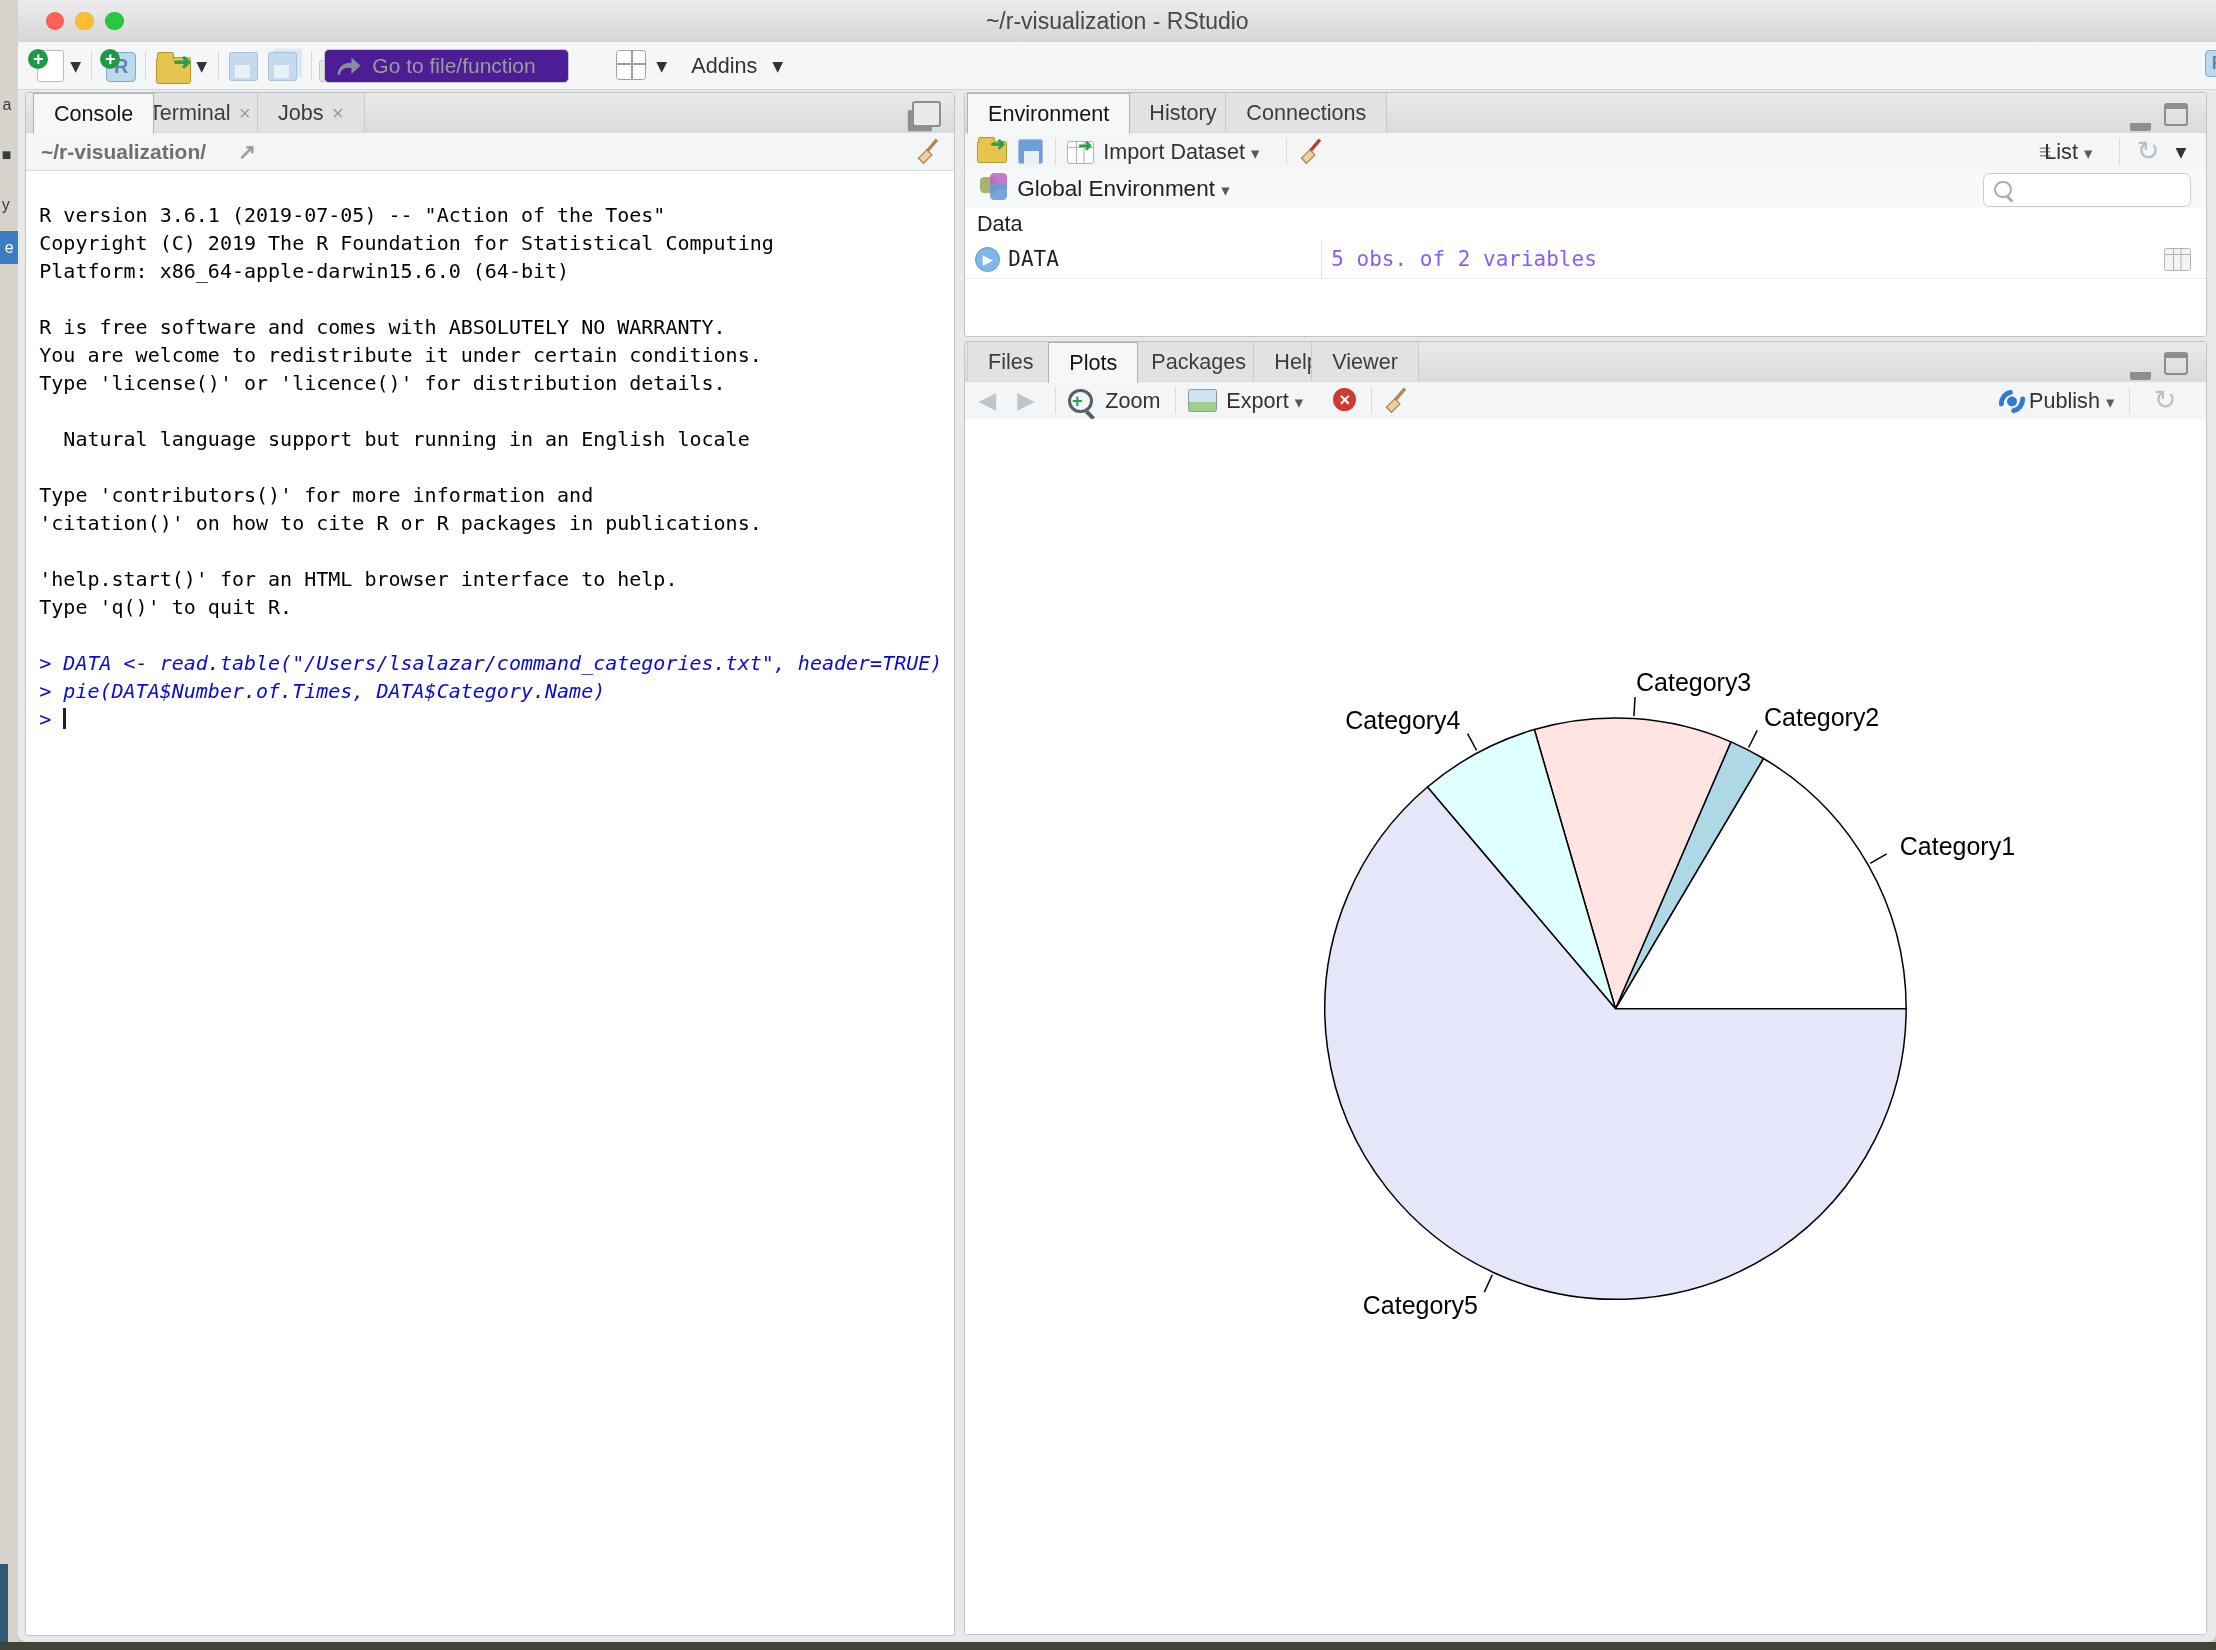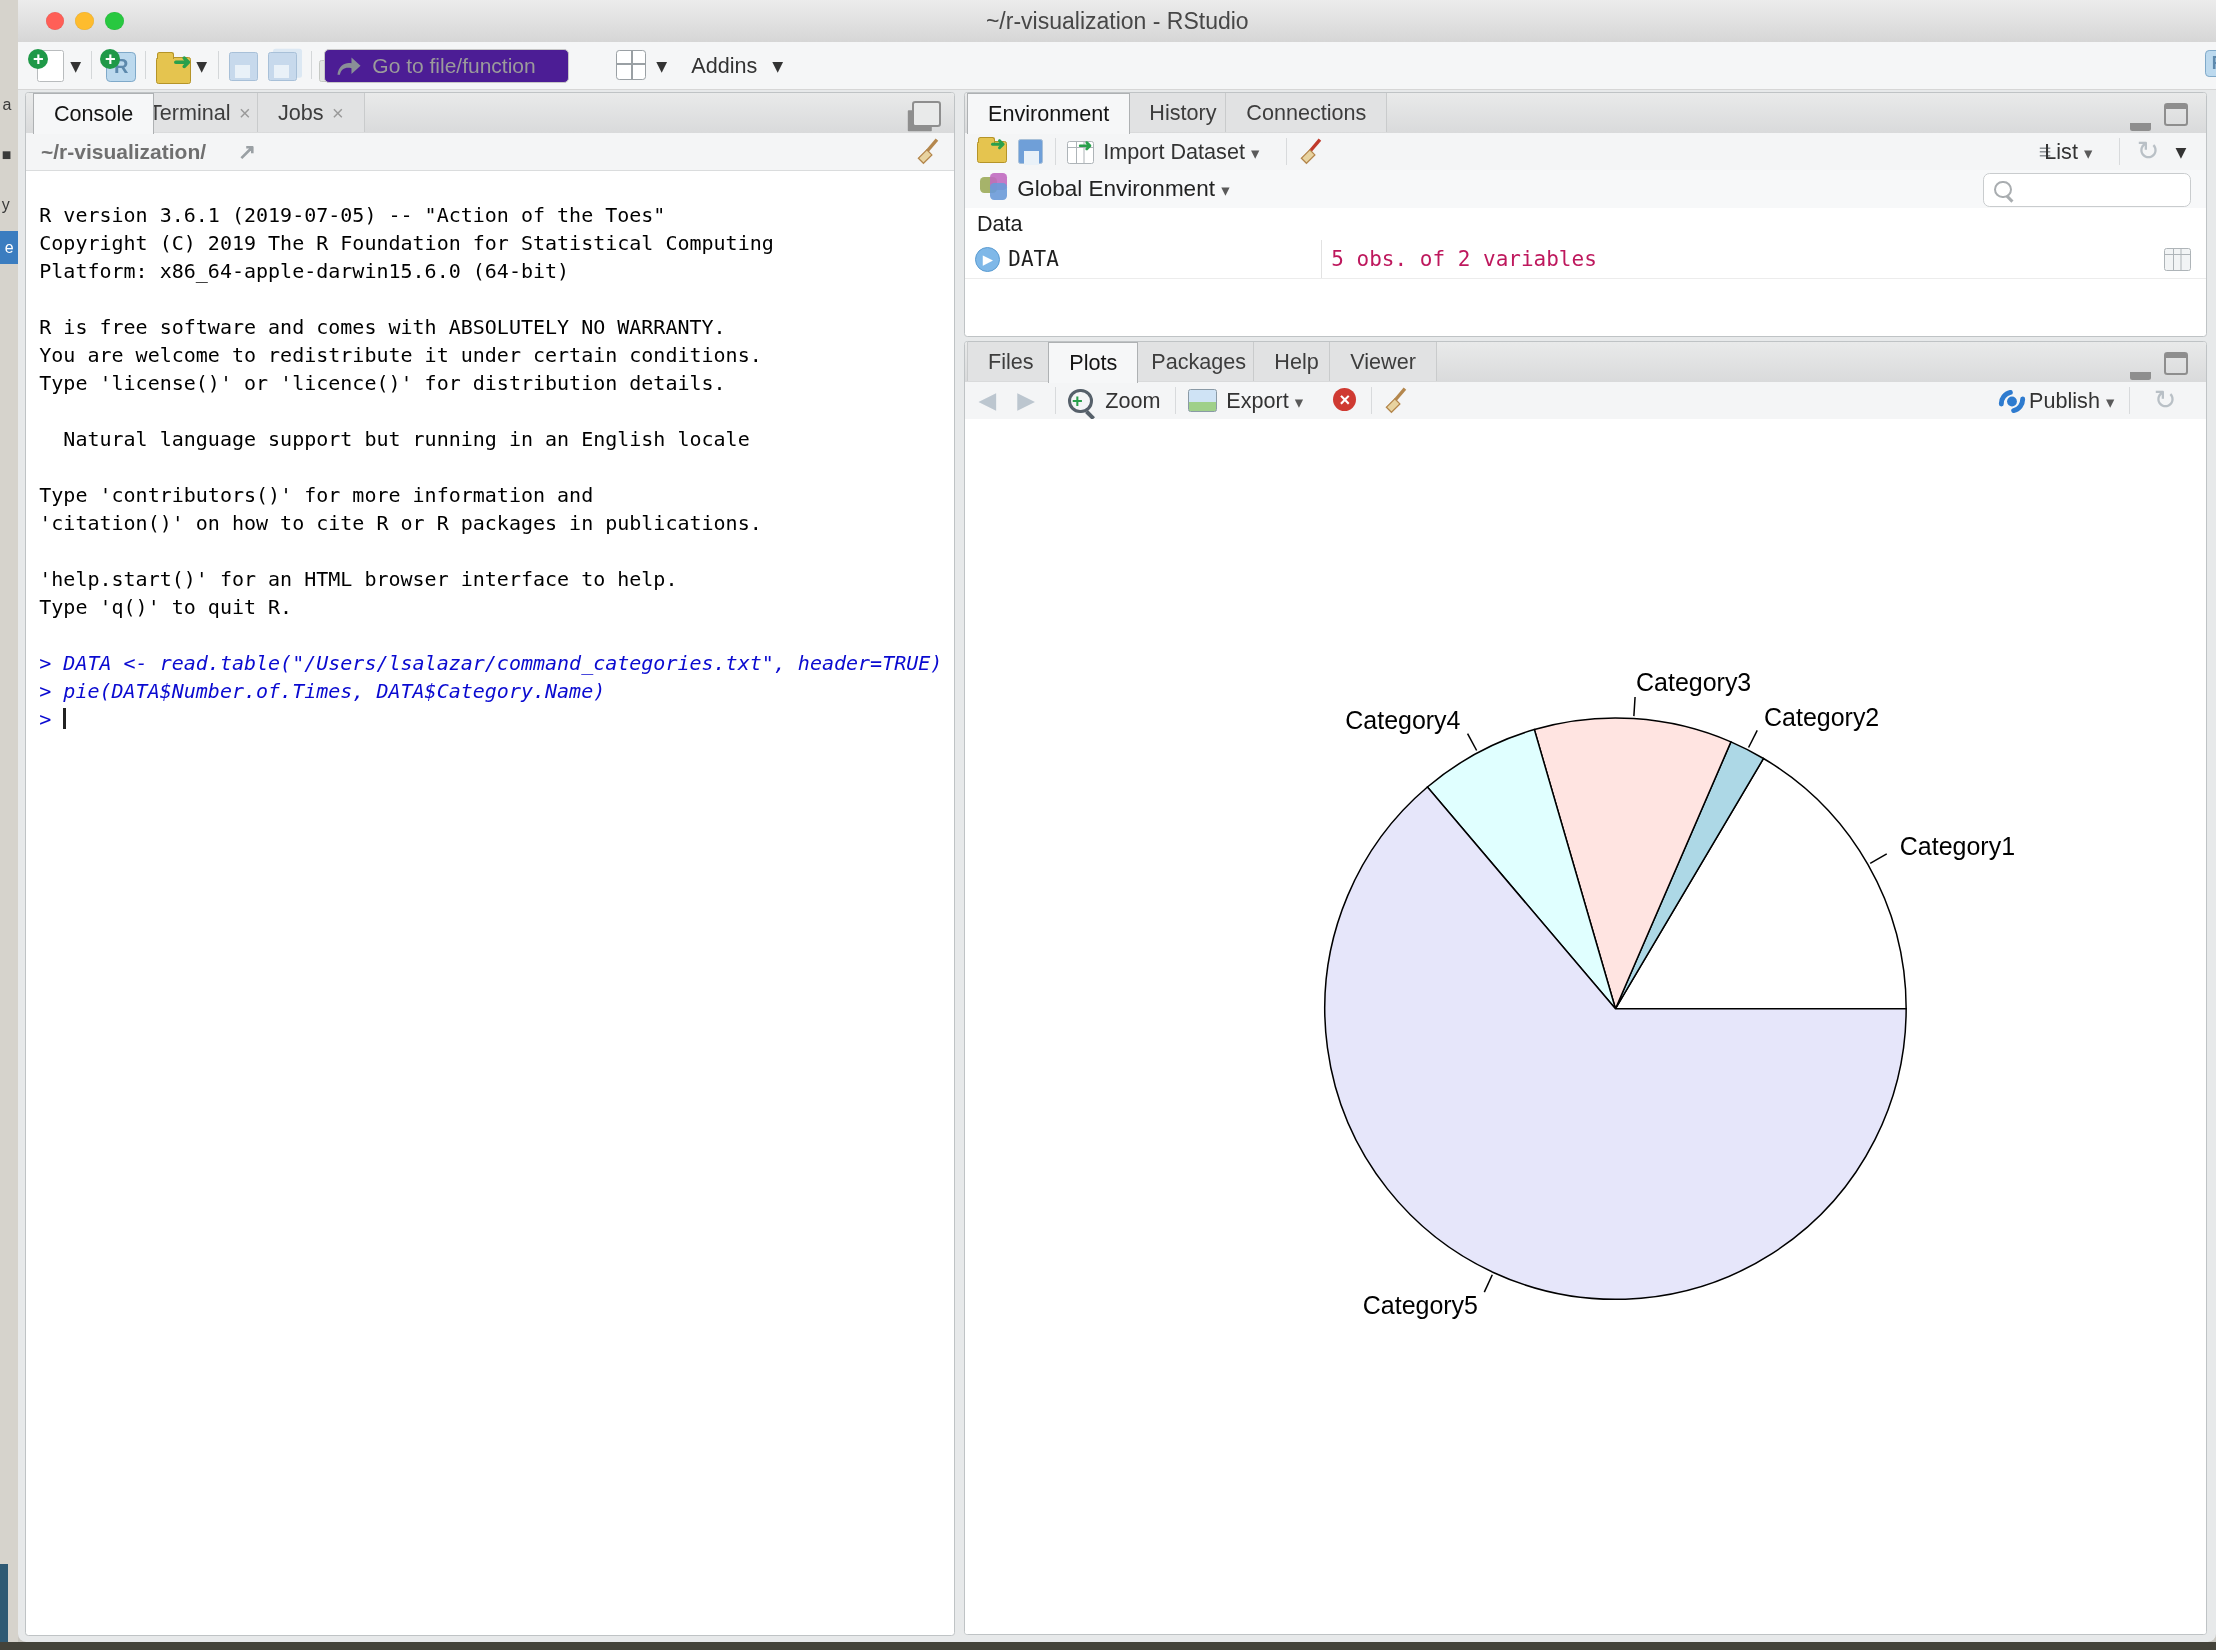--- a/index.html
+++ b/index.html
@@ -264,40 +264,40 @@
           <span class="mag" style="left:10px;top:6.7px"></span>
         </span>
       </div>
 
       <div id="data-header">Data</div>
 
       <div id="data-row">
         <span class="obj-circle"><span>▶</span></span>
         <span class="mono" style="position:absolute;left:43px;top:0;height:38px;line-height:38px;font-size:21px;color:#1f1f1f">DATA</span>
         <span class="vdiv"></span>
-        <span class="mono" style="position:absolute;left:366px;top:0;height:38px;line-height:38px;font-size:21px;color:#be185d">5 obs. of 2 variables</span>
+        <span class="mono" style="position:absolute;left:366px;top:0;height:38px;line-height:38px;font-size:21px;color:#8b5cf6">5 obs. of 2 variables</span>
         <span class="tbl-icon" style="right:15px;top:7.5px"></span>
       </div>
     </div>
 
     <div class="pane" id="plots-pane">
       <div class="tabstrip">
         <div class="tab" style="left:1.7px">
           <span>Files</span>
         </div>
         <div class="tab active" style="left:83px">
           <span>Plots</span>
         </div>
         <div class="tab" style="left:165px">
           <span>Packages</span>
         </div>
         <div class="tab" style="left:288px">
           <span>Help</span>
         </div>
-        <div class="tab" style="left:364px">
+        <div class="tab" style="left:346px">
           <span>Viewer</span>
         </div>
         <div class="minmax mm-min" style="right:55px"></div>
         <div class="minmax mm-max" style="right:18.3px"></div>
       </div>
 
       <div class="ptoolbar">
         <span class="navarrow" style="left:13.3px">◀</span>
         <span class="navarrow" style="left:52px">▶</span>
         <span class="pt-sep" style="left:90px"></span>

